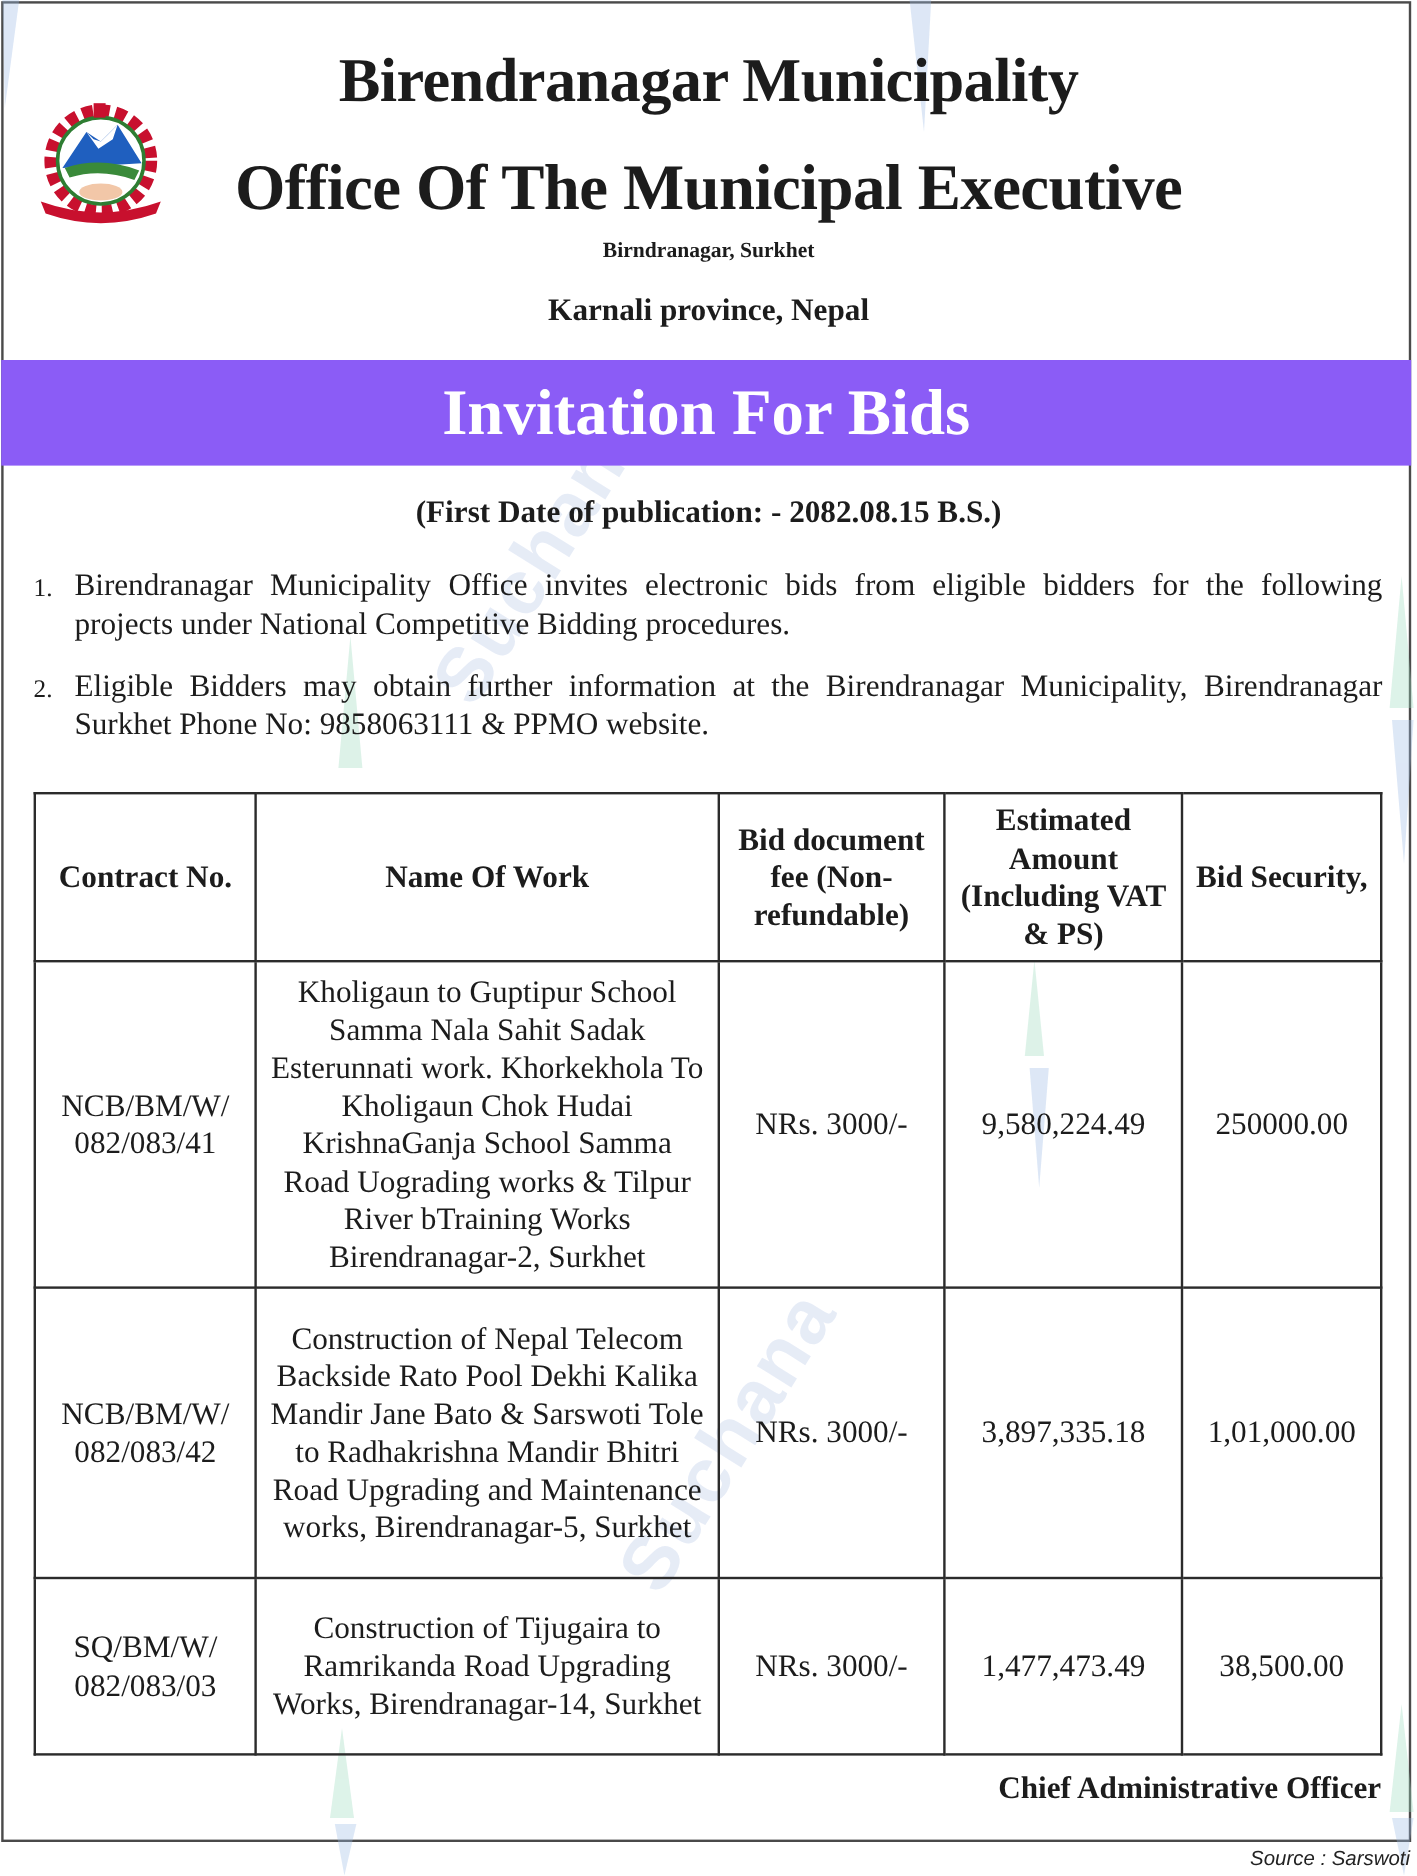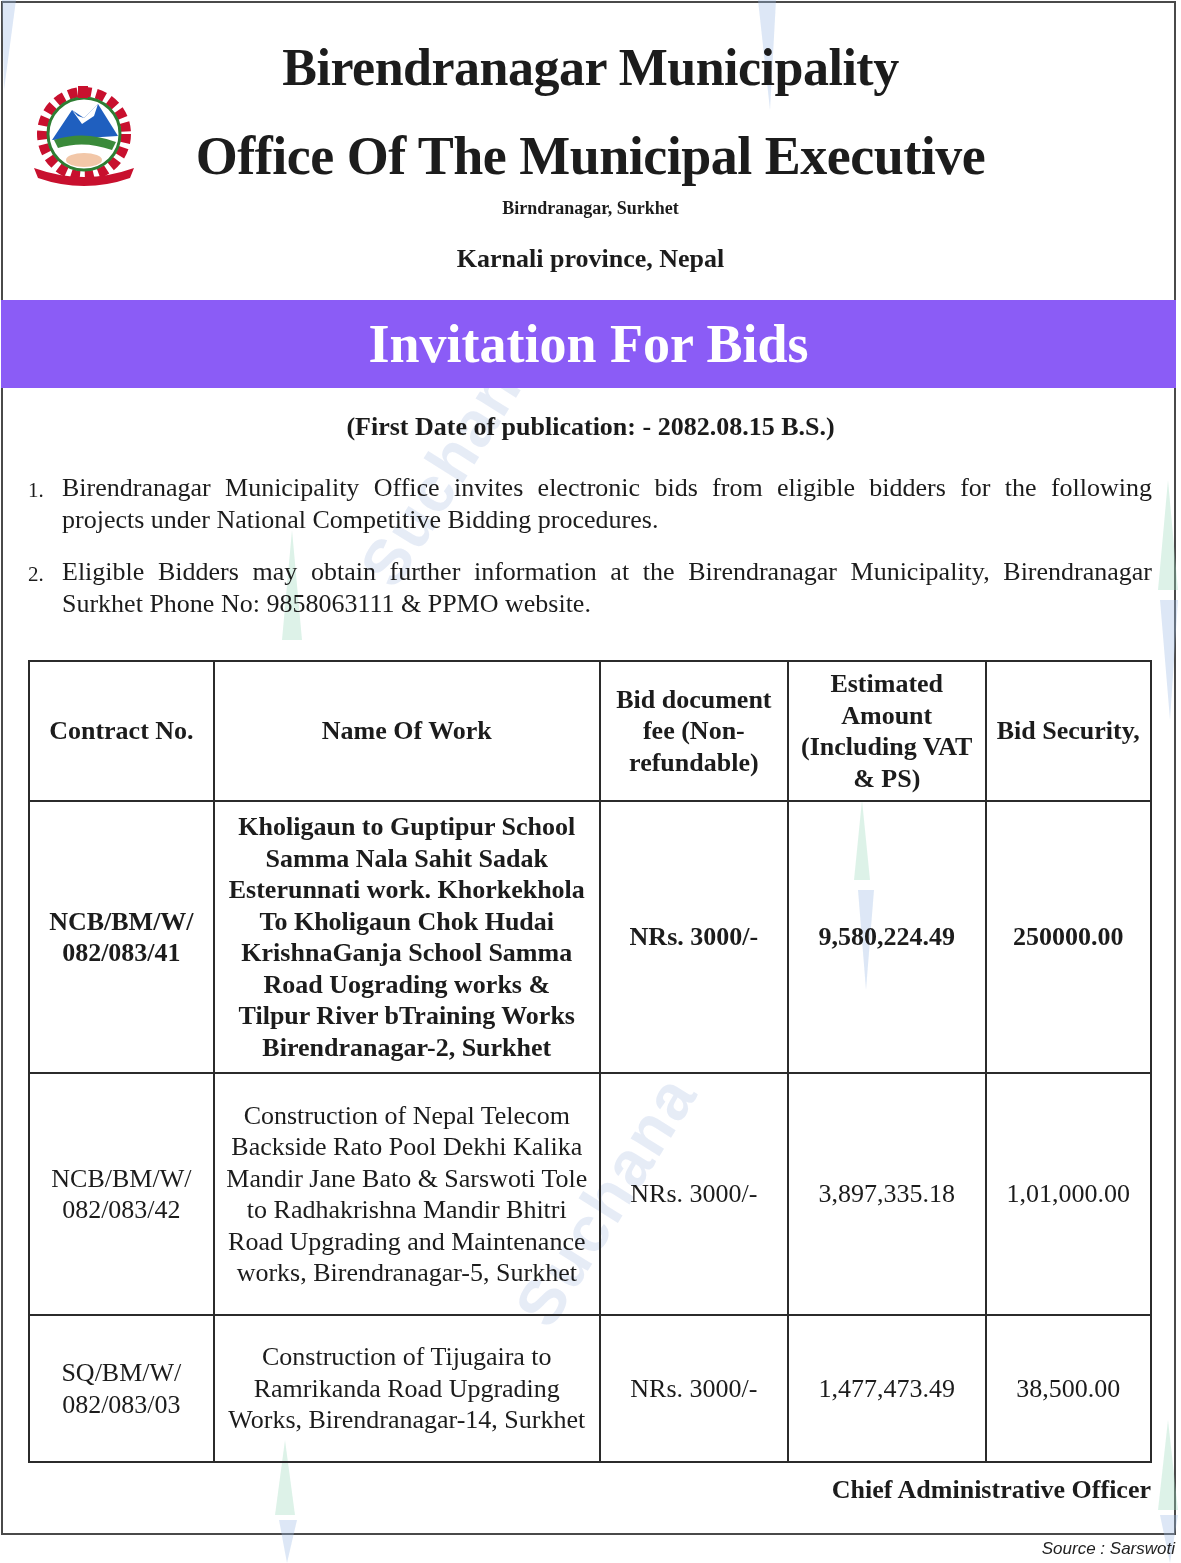--- a/index.html
+++ b/index.html
@@ -41,21 +41,21 @@
   table.bids th, table.bids td {
     border:2px solid #2b2b2b; text-align:center; vertical-align:middle; padding:0 6px;
   }
   table.bids th { font-weight:bold; height:138px; }
   table.bids td.work { padding:4px 10px; }
   .col-contract { width:176px; }
   .col-work { width:410px; }
   .col-fee { width:183px; }
   .col-amount { width:193px; }
   .col-security { width:157px; }
-  .row1 td { height:262px;font-weight:bold; }
+  .row1 td { height:262px; }
   .row2 td { height:232px; }
   .row3 td { height:137px; }
   .signoff { position:absolute; right:30px; top:1475px; font-weight:bold; font-size:26px; }
   .source {
     position:absolute; right:6px; top:1539px; font-family:"Liberation Sans",sans-serif;
     font-style:italic; font-size:17px; color:#222;
   }
 </style>
 </head>
 <body>

